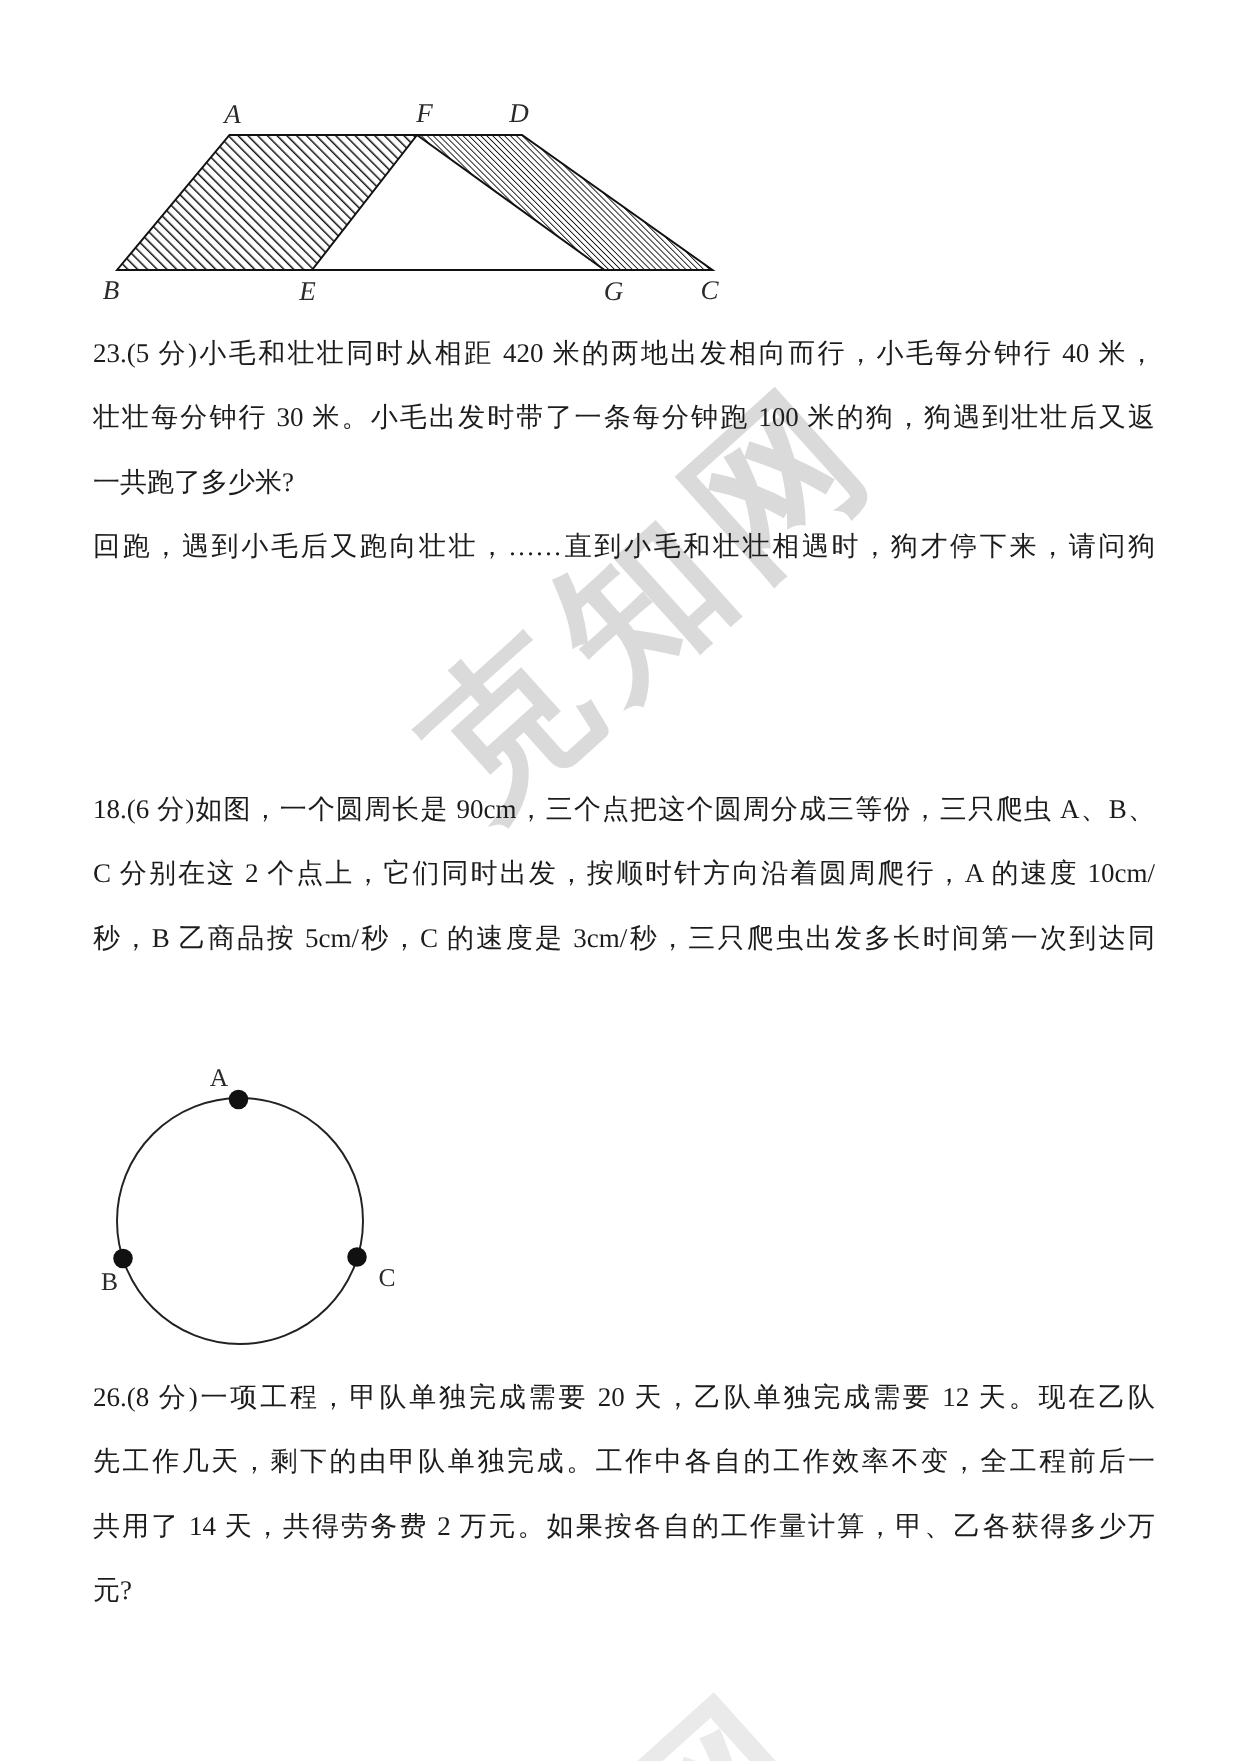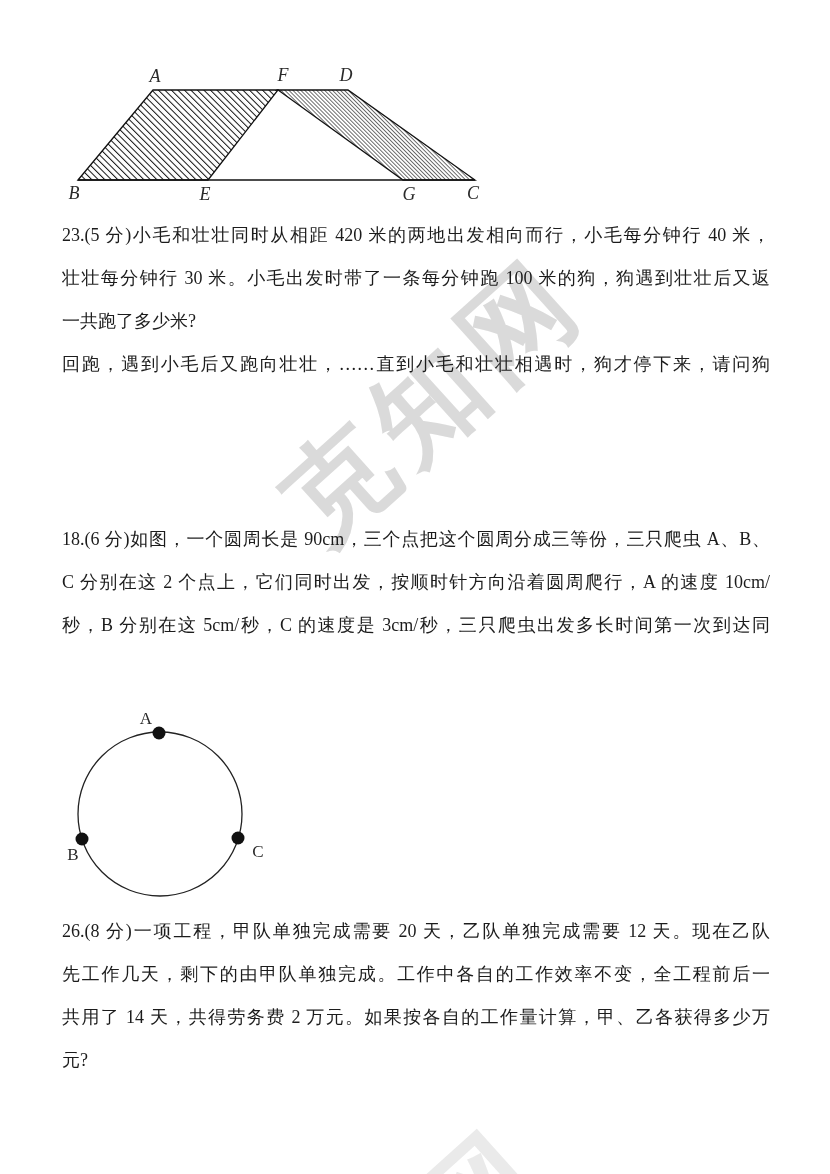--- a/index.html
+++ b/index.html
@@ -106,21 +106,21 @@
     <div class="ln">23.(5 分)小毛和壮壮同时从相距 420 米的两地出发相向而行，小毛每分钟行 40 米，</div>
     <div class="ln">壮壮每分钟行 30 米。小毛出发时带了一条每分钟跑 100 米的狗，狗遇到壮壮后又返</div>
     <div class="ln last">一共跑了多少米?</div>
     <div class="ln">回跑，遇到小毛后又跑向壮壮，……直到小毛和壮壮相遇时，狗才停下来，请问狗</div>
   </div>
 
 
   <div class="q" style="top:518px">
     <div class="ln">18.(6 分)如图，一个圆周长是 90cm，三个点把这个圆周分成三等份，三只爬虫 A、B、</div>
     <div class="ln">C 分别在这 2 个点上，它们同时出发，按顺时针方向沿着圆周爬行，A 的速度 10cm/</div>
-    <div class="ln">秒，B 分别在这 5cm/秒，C 的速度是 3cm/秒，三只爬虫出发多长时间第一次到达同</div>
+    <div class="ln">秒，B 乙商品按 5cm/秒，C 的速度是 3cm/秒，三只爬虫出发多长时间第一次到达同</div>
   </div>
 
   <svg class="fig fig-circle" width="230" height="205" viewBox="0 0 230 205">
     <circle cx="102" cy="114" r="82" fill="none" stroke="#222222" stroke-width="1.3"></circle>
     <circle cx="101" cy="33" r="6.5" fill="#111111"></circle>
     <circle cx="24" cy="139" r="6.5" fill="#111111"></circle>
     <circle cx="180" cy="138" r="6.5" fill="#111111"></circle>
     <text x="88" y="24" text-anchor="middle">A</text>
     <text x="15" y="160" text-anchor="middle">B</text>
     <text x="200" y="157" text-anchor="middle">C</text>

